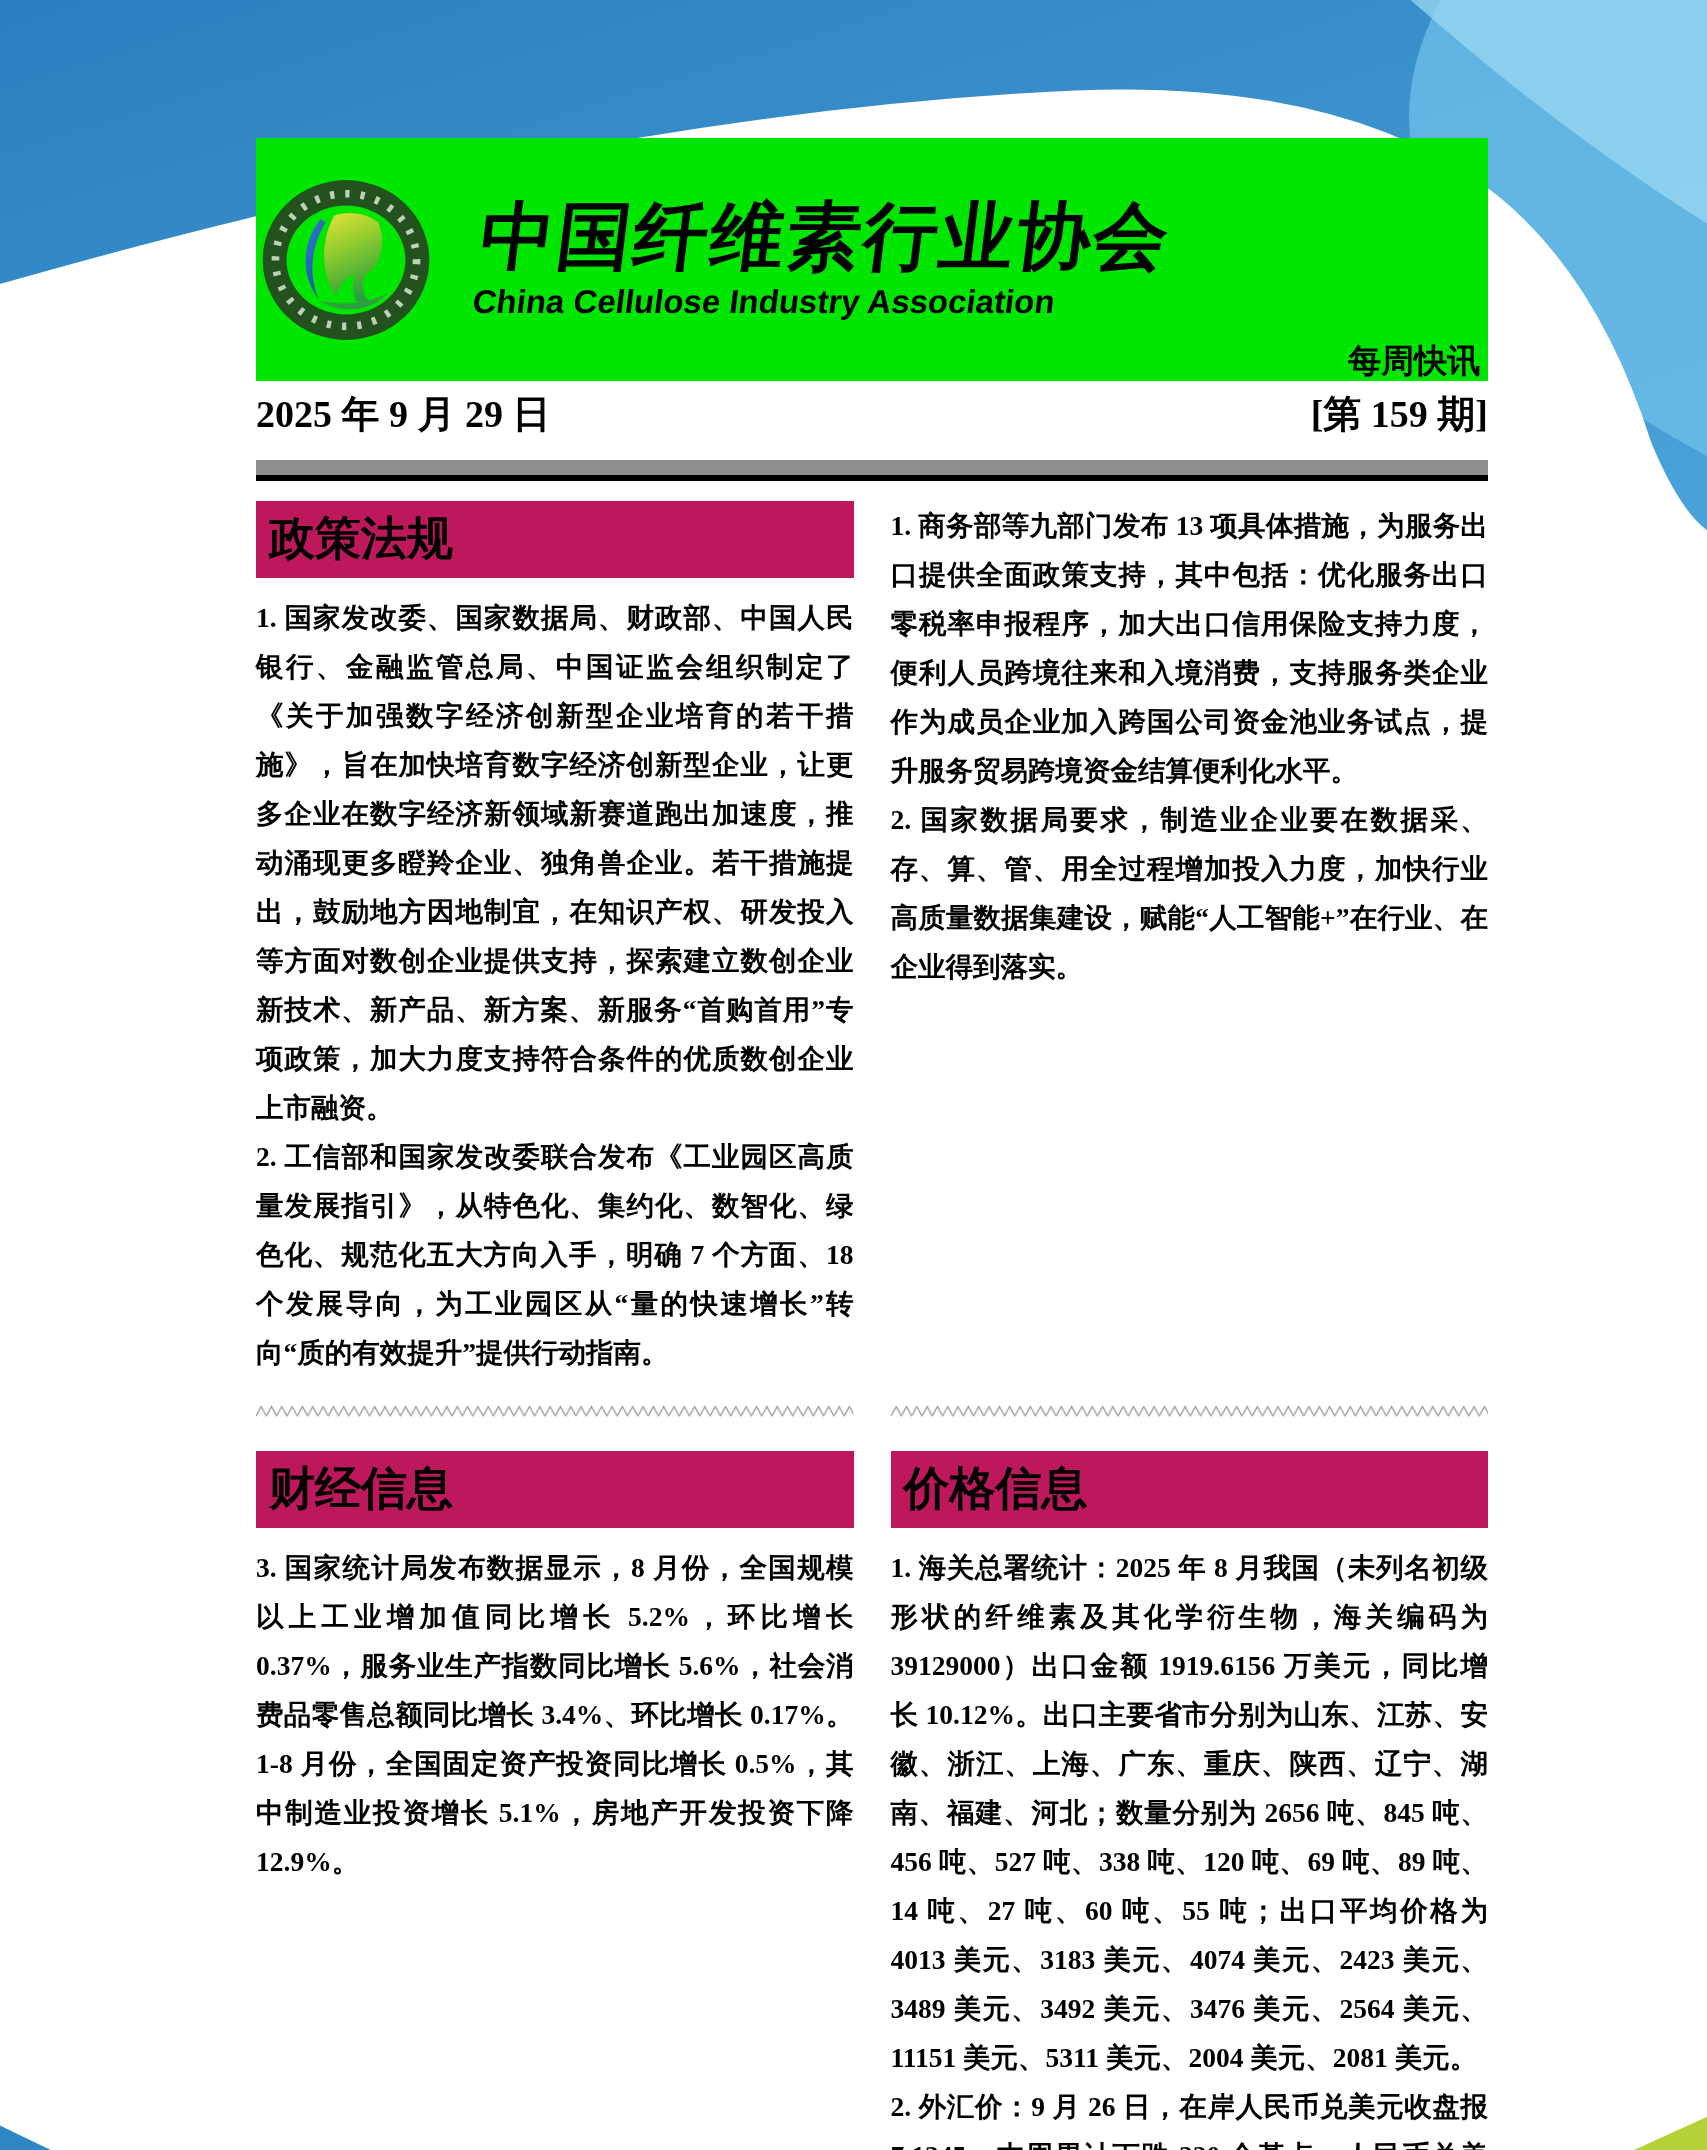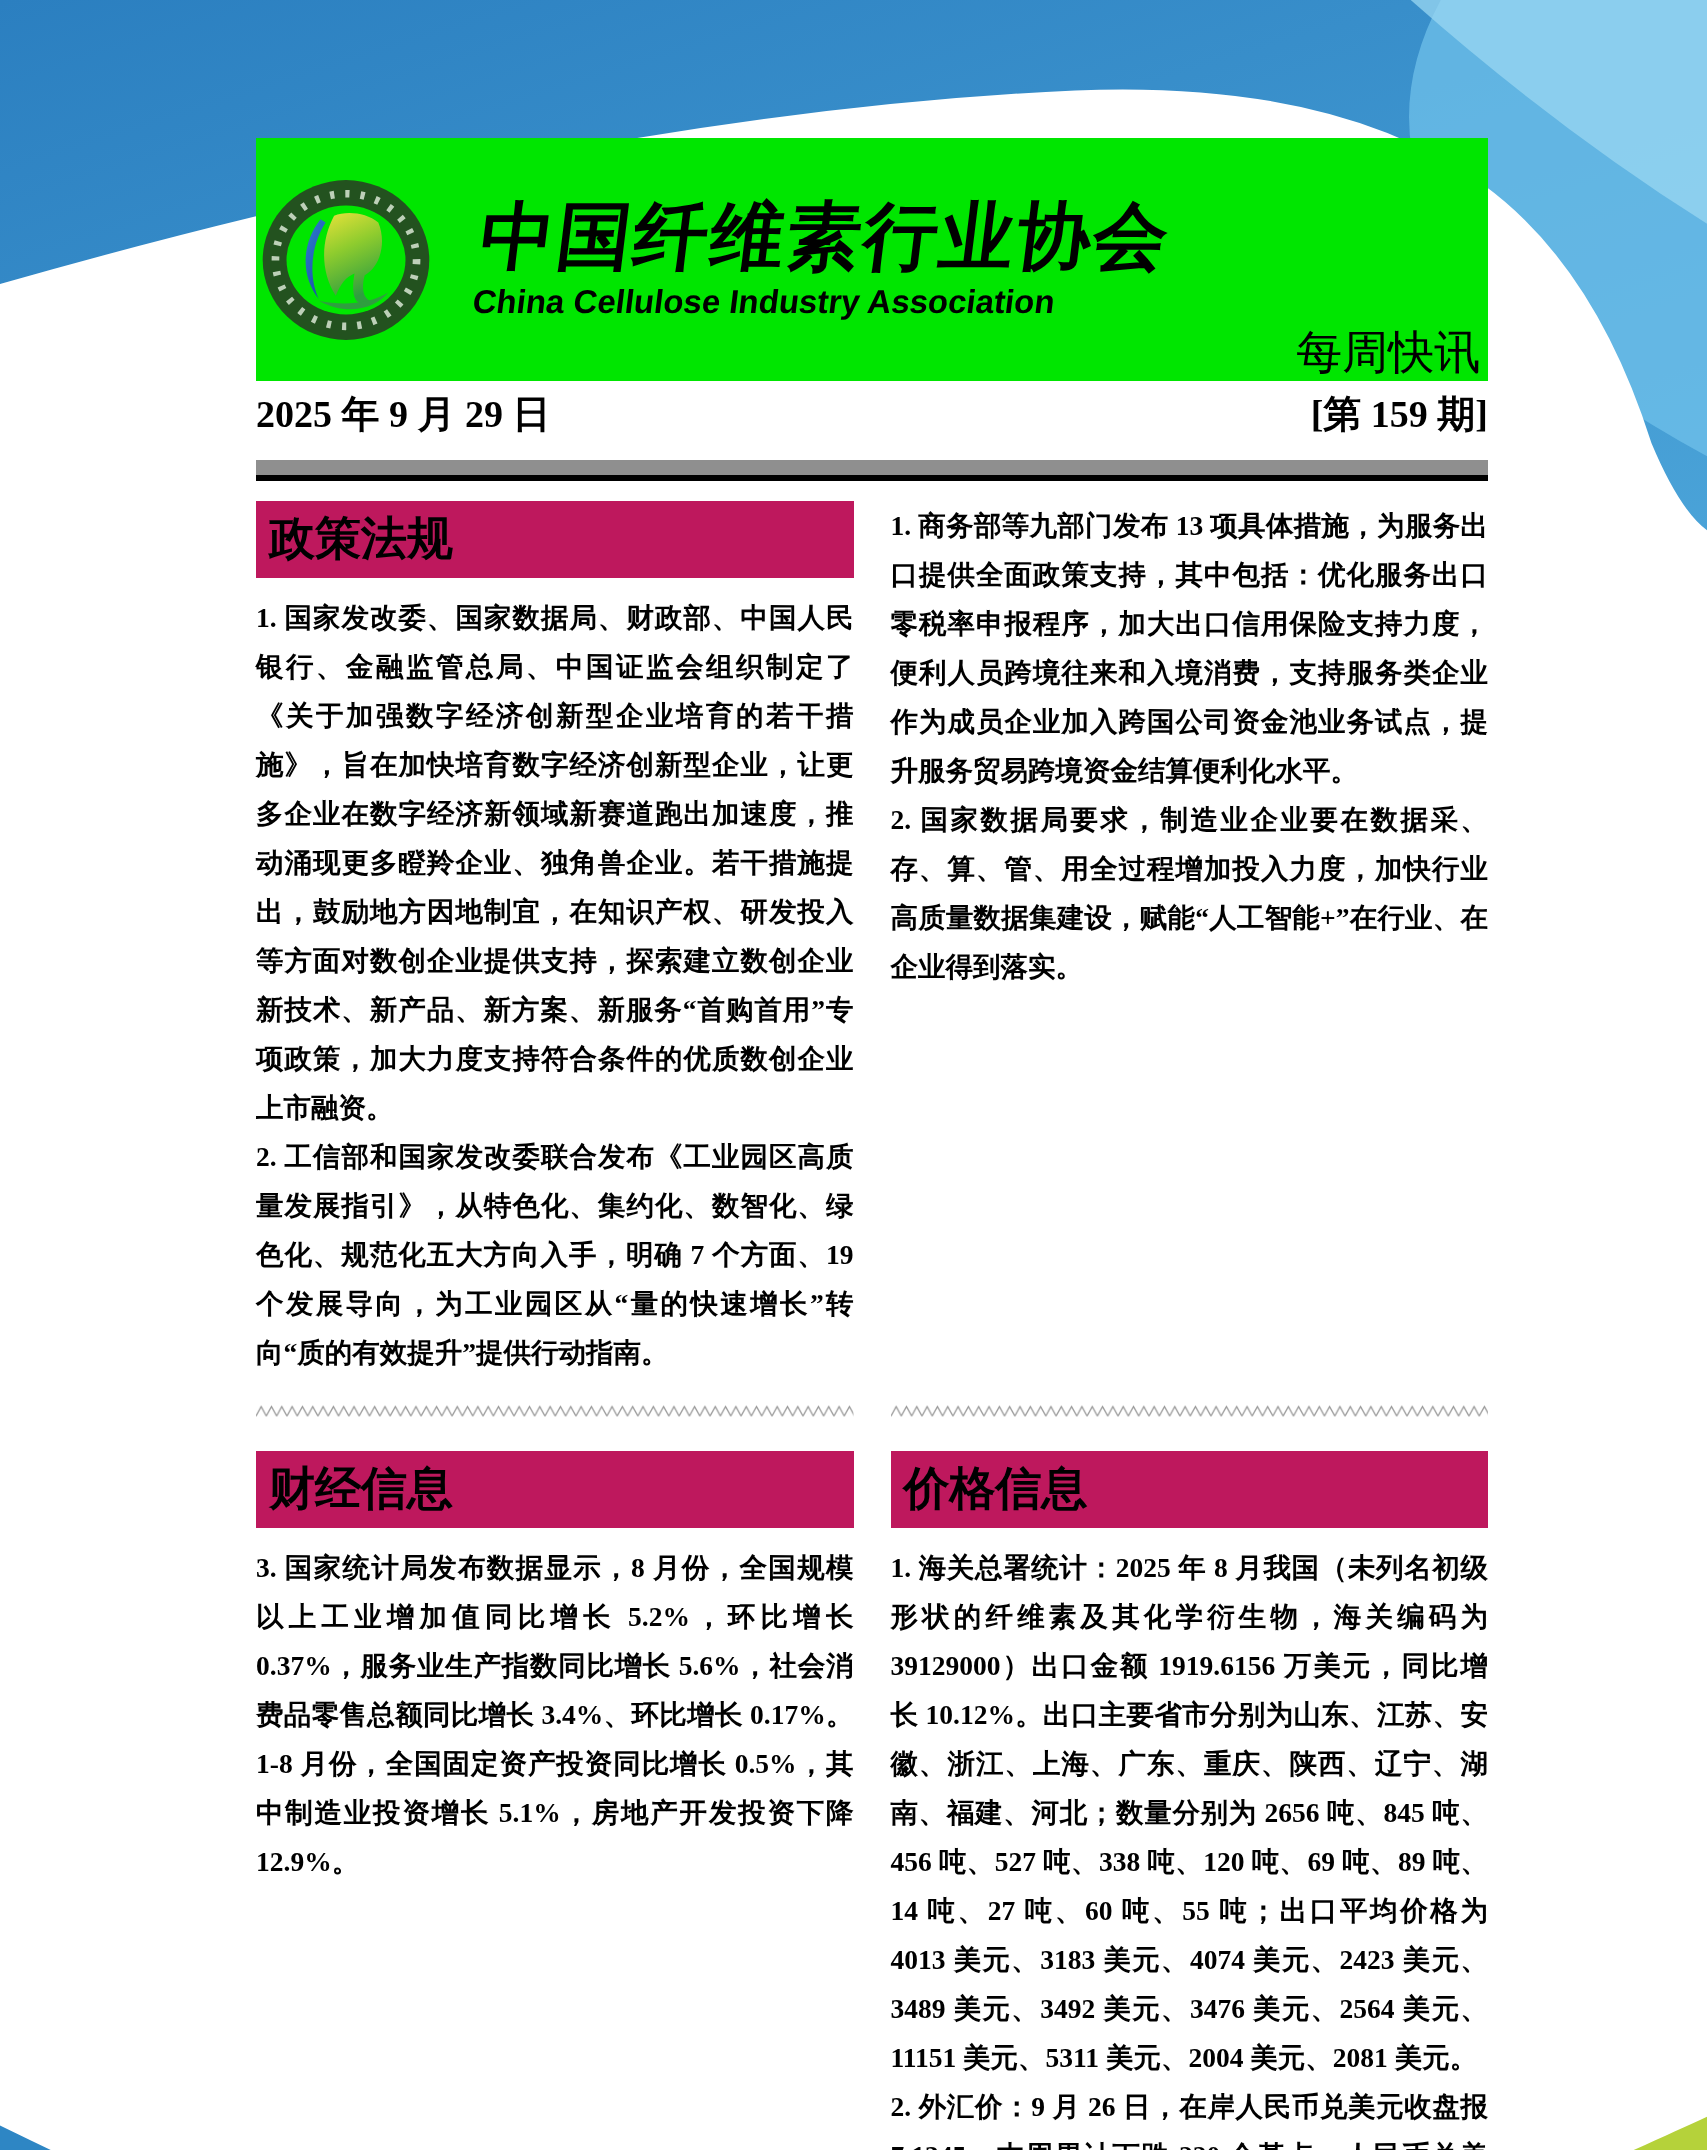--- a/index.html
+++ b/index.html
@@ -39,21 +39,21 @@
   .org-cn {
     font-size: 74px; font-weight: bold; line-height: 1.05;
     letter-spacing: 2.6px; white-space: nowrap;
   }
   .org-en {
     font-size: 33px; font-weight: bold; line-height: 1.1; margin-top: 7.7px;
     font-family: "Liberation Sans", sans-serif; white-space: nowrap;
   }
   .weekly {
     position: absolute; right: 7.7px; bottom: -3.4px;
-    font-size: 46px; font-weight: normal; white-space: nowrap; margin-top: 25px;
+    font-size: 33px; font-weight: bold; white-space: nowrap; margin-top: 25px;
   }
   .date-row {
     display: flex; justify-content: space-between; align-items: flex-end;
     margin-top: 7.7px; font-size: 38px; font-weight: bold;
   }
   .rule {
     margin-top: 20.6px; height: 14.6px; background: #8f8f8f;
     border-bottom: 6.9px solid #000000;
   }
   .grid {
@@ -142,21 +142,21 @@
 
     <div class="rule"></div>
 
     <div class="grid">
 
       <section>
         <div class="sec-h">
           <span>政策法规</span>
         </div>
         <p class="para">1. 国家发改委、国家数据局、财政部、中国人民银行、金融监管总局、中国证监会组织制定了《关于加强数字经济创新型企业培育的若干措施》，旨在加快培育数字经济创新型企业，让更多企业在数字经济新领域新赛道跑出加速度，推动涌现更多瞪羚企业、独角兽企业。若干措施提出，鼓励地方因地制宜，在知识产权、研发投入等方面对数创企业提供支持，探索建立数创企业新技术、新产品、新方案、新服务“首购首用”专项政策，加大力度支持符合条件的优质数创企业上市融资。</p>
-        <p class="para">2. 工信部和国家发改委联合发布《工业园区高质量发展指引》，从特色化、集约化、数智化、绿色化、规范化五大方向入手，明确 7 个方面、19 个发展导向，为工业园区从“量的快速增长”转向“质的有效提升”提供行动指南。</p>
+        <p class="para">2. 工信部和国家发改委联合发布《工业园区高质量发展指引》，从特色化、集约化、数智化、绿色化、规范化五大方向入手，明确 7 个方面、18 个发展导向，为工业园区从“量的快速增长”转向“质的有效提升”提供行动指南。</p>
       </section>
 
       <section>
         <p class="para">1. 商务部等九部门发布 13 项具体措施，为服务出口提供全面政策支持，其中包括：优化服务出口零税率申报程序，加大出口信用保险支持力度，便利人员跨境往来和入境消费，支持服务类企业作为成员企业加入跨国公司资金池业务试点，提升服务贸易跨境资金结算便利化水平。</p>
         <p class="para">2. 国家数据局要求，制造业企业要在数据采、存、算、管、用全过程增加投入力度，加快行业高质量数据集建设，赋能“人工智能+”在行业、在企业得到落实。</p>
       </section>
 
       <section>
         <div class="zigzag">
           <svg preserveAspectRatio="none" aria-hidden="true" viewBox="0 0 1389.5 36" width="598" height="15.5">

